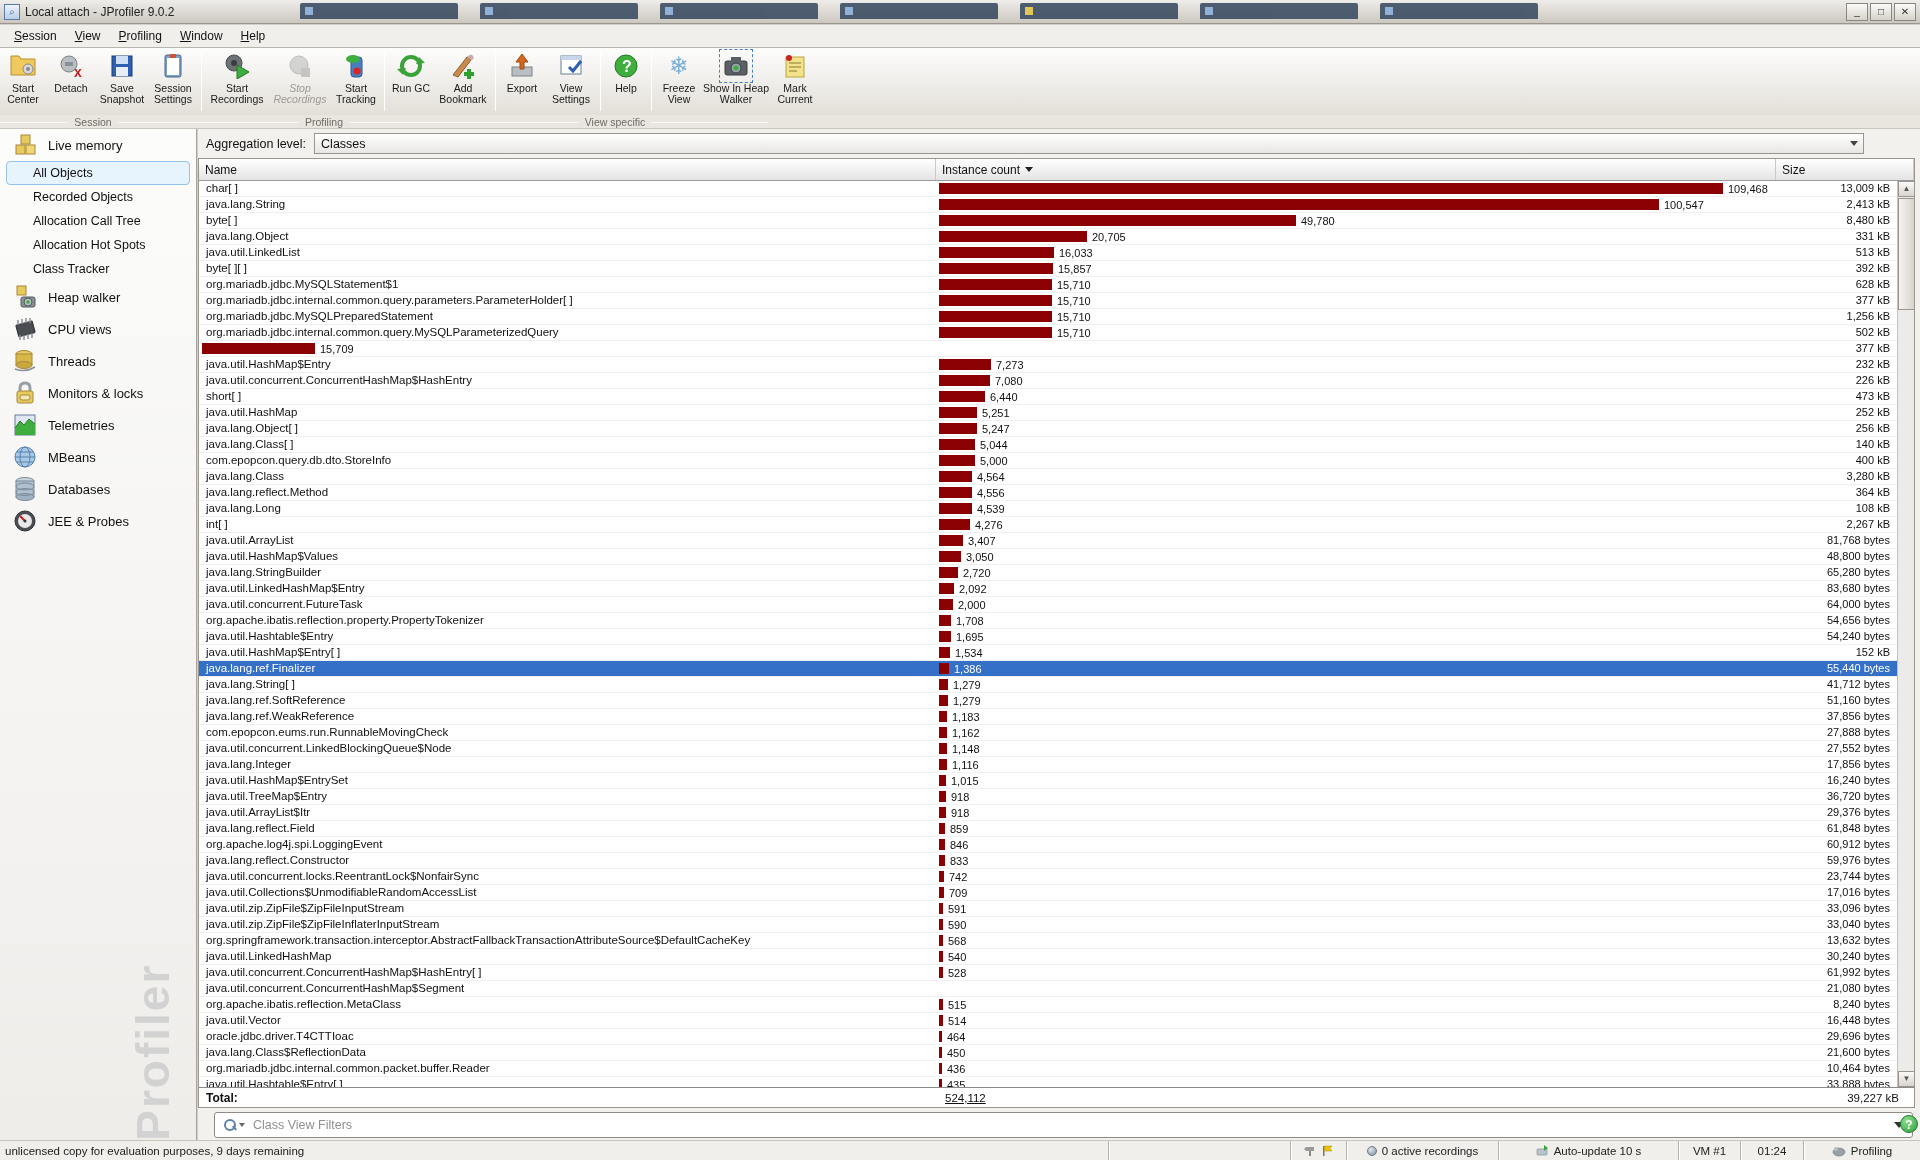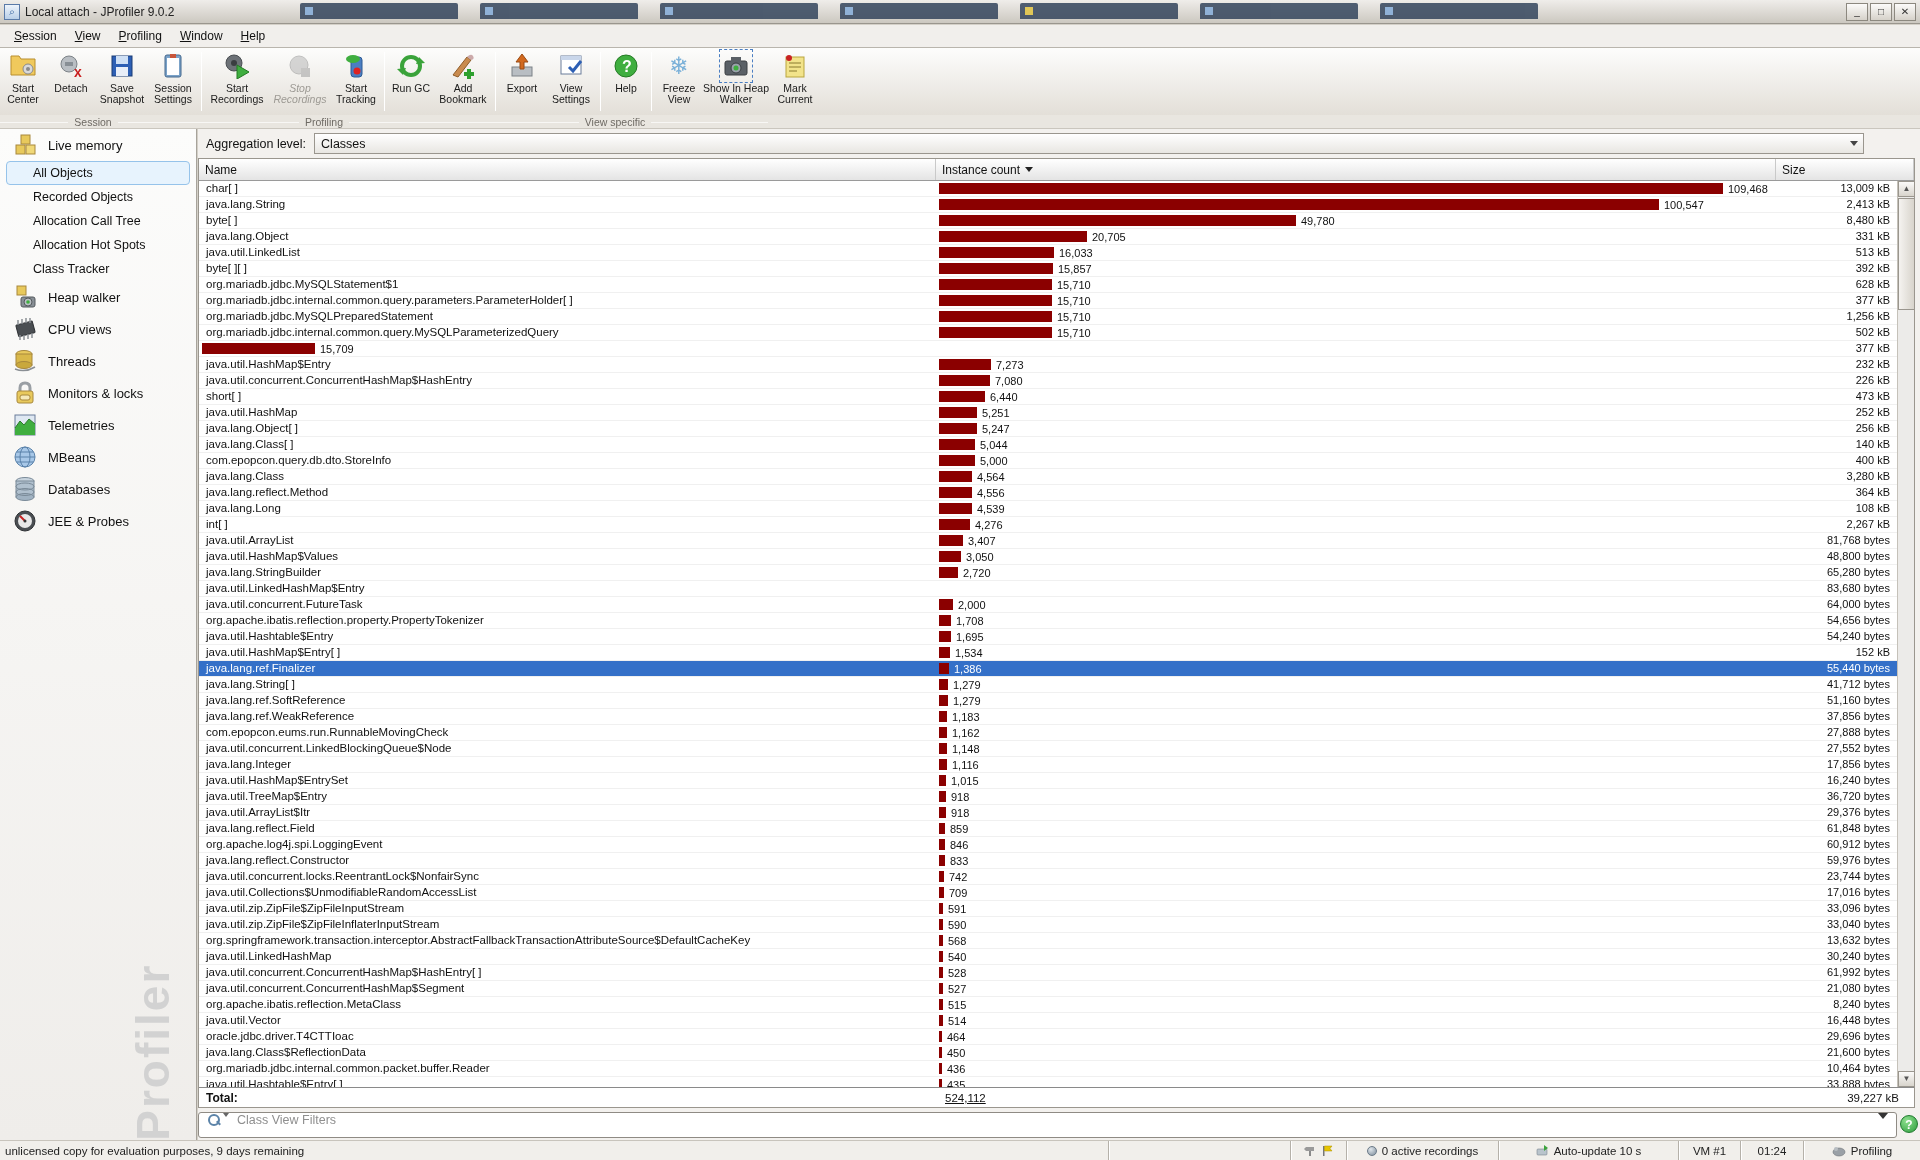--- a/index.html
+++ b/index.html
@@ -91,22 +91,22 @@
 
   
   .vscroll { position:absolute; right:0; top:22px; width:17px; height:906px; background:#ecebe9; border-left:1px solid #c5c1b9; }
   .sbtn { position:absolute; left:0; width:17px; height:16px; background:linear-gradient(#fbfaf9,#d8d4cc);
     border:1px solid #9a968e; font-size:8px; text-align:center; line-height:14px; color:#555; }
   .sbtn.up { top:0; } .sbtn.down { bottom:0; }
   .sthumb { position:absolute; left:0; top:17px; width:17px; height:112px; background:linear-gradient(90deg,#f5f3f0,#d8d4cc);
     border:1px solid #9a968e; }
 
   
-  .filterbar { position:absolute; left:0; top:983px; width:1699px; height:26px; border:1px solid #8f8b84;
-    border-radius:3px; background:#fff; display:flex; align-items:flex-start; padding:0 8px; }
+  .filterbar { position:absolute; left:16px; top:983px; width:1699px; height:26px; border:1px solid #8f8b84;
+    border-radius:3px; background:#fff; display:flex; align-items:center; padding:0 8px; }
   .mag { width:14px; height:14px; position:relative; margin-right:2px; }
   .mag::before { content:""; position:absolute; left:1px; top:1px; width:8px; height:8px;
     border:2px solid #5b83a8; border-radius:50%; }
   .mag::after { content:""; position:absolute; left:9px; top:9px; width:5px; height:2px;
     background:#5b83a8; transform:rotate(45deg); }
   .mag-arrow { width:0; height:0; border-left:3px solid transparent; border-right:3px solid transparent;
     border-top:4px solid #666; margin-right:8px; }
   .filter-placeholder { color:#8f8f8f; font-size:12.5px; }
   .filter-dd { margin-left:auto; width:0; height:0; border-left:5px solid transparent; border-right:5px solid transparent;
     border-top:6px solid #333; }
@@ -668,20 +668,24 @@
         <div class="trow">
           <div class="c-name">java.lang.StringBuilder</div>
           <div class="c-count">
             <div class="bar" style="background: rgb(139, 0, 0); width: 19px;"></div>
             <span class="cnt">2,720</span>
           </div>
           <div class="c-size">65,280 bytes</div>
         </div>
         <div class="trow">
           <div class="c-name">java.util.LinkedHashMap$Entry</div>
+          <div class="c-count">
+            <div class="bar" style="background: rgb(139, 0, 0); width: 15px;"></div>
+            <span class="cnt">2,092</span>
+          </div>
           <div class="c-size">83,680 bytes</div>
         </div>
         <div class="trow">
           <div class="c-name">java.util.concurrent.FutureTask</div>
           <div class="c-count">
             <div class="bar" style="background: rgb(139, 0, 0); width: 14px;"></div>
             <span class="cnt">2,000</span>
           </div>
           <div class="c-size">64,000 bytes</div>
         </div>
@@ -864,24 +868,20 @@
         <div class="trow">
           <div class="c-name">java.util.concurrent.ConcurrentHashMap$HashEntry[ ]</div>
           <div class="c-count">
             <div class="bar" style="background: rgb(139, 0, 0); width: 4px;"></div>
             <span class="cnt">528</span>
           </div>
           <div class="c-size">61,992 bytes</div>
         </div>
         <div class="trow">
           <div class="c-name">java.util.concurrent.ConcurrentHashMap$Segment</div>
-          <div class="c-count">
-            <div class="bar" style="background: rgb(139, 0, 0); width: 4px;"></div>
-            <span class="cnt">527</span>
-          </div>
           <div class="c-size">21,080 bytes</div>
         </div>
         <div class="trow">
           <div class="c-name">org.apache.ibatis.reflection.MetaClass</div>
           <div class="c-count">
             <div class="bar" style="background: rgb(139, 0, 0); width: 4px;"></div>
             <span class="cnt">515</span>
           </div>
           <div class="c-size">8,240 bytes</div>
         </div>

